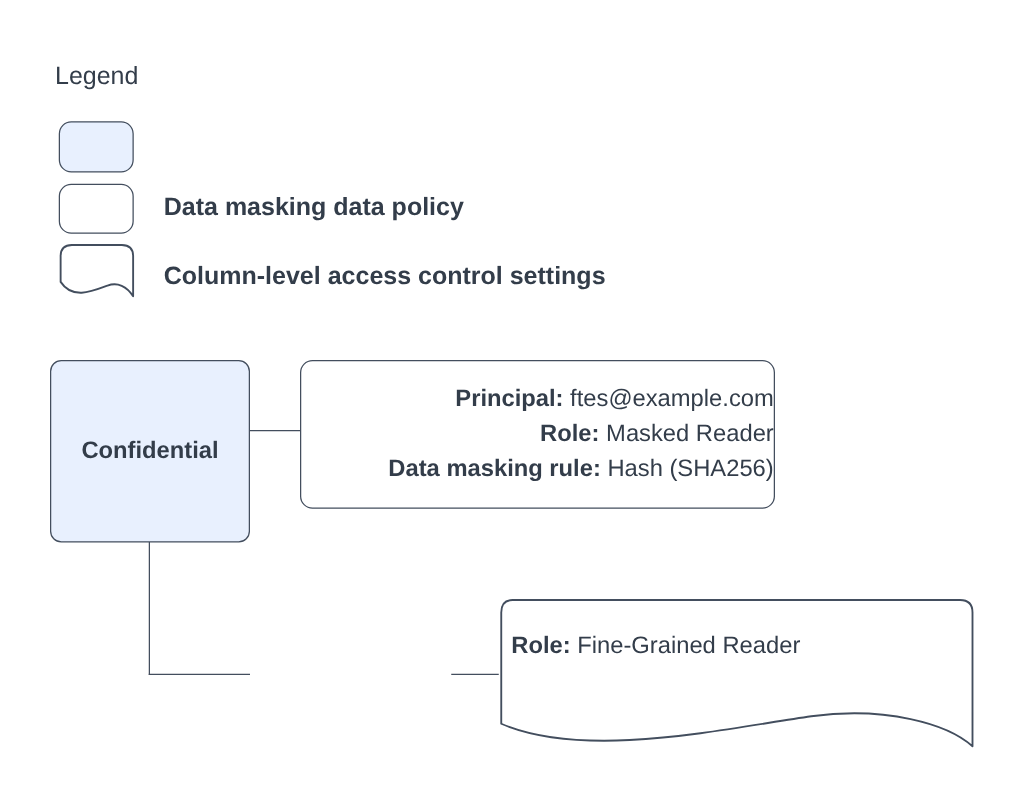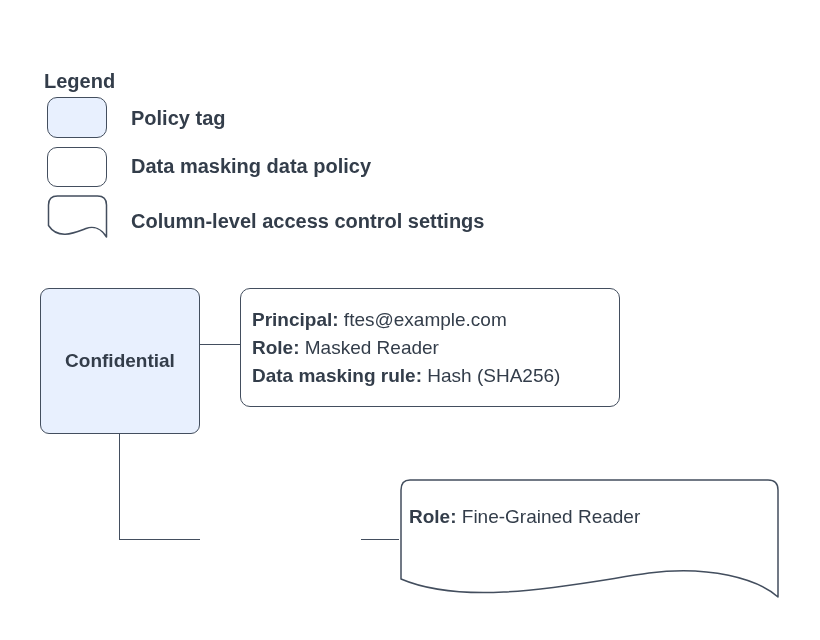--- a/index.html
+++ b/index.html
@@ -17,22 +17,22 @@
     background:#ffffff;
     border-radius:10px;
   }
   .tag-fill{background:#e8f0fe;}
   .node{
     display:flex;align-items:center;justify-content:center;
     font-weight:bold;font-size:19px;
     border-radius:9px;
   }
   .legend-title{
-    position:absolute;left:44px;top:68px;
-    font-size:20px;font-weight:bold;line-height:26px;
+    position:absolute;left:44px;top:48px;
+    font-size:20px;font-weight:normal;line-height:26px;
   }
   .legend-label{
     position:absolute;left:131px;
     font-size:20px;font-weight:bold;line-height:24px;
     white-space:nowrap;
   }
   .policy-box{
     position:absolute;box-sizing:border-box;
     border:1.5px solid #434e5e;border-radius:10px;
     background:#ffffff;
@@ -52,40 +52,39 @@
   }
 </style>
 </head>
 <body>
 
 <div class="canvas">
 
   <div class="legend-title">Legend</div>
 
   <div class="shape tag-fill" style="left:47px;top:97px;width:60px;height:41px;"></div>
-  <div class="legend-label" style="top:106px;">Policy tag</div>
 
   <div class="shape" style="left:47px;top:147px;width:60px;height:40px;"></div>
   <div class="legend-label" style="top:154px;">Data masking data policy</div>
 
   <svg class="wavy-svg" style="left:47px;top:195px;" width="61" height="46" viewBox="0 0 61 46">
     <path d="M 10.5 1 L 50.5 1 Q 59.5 1 59.5 10 L 59.5 42 C 54.5 34 47 30.5 39 33.5 C 27 38 11 45 1.5 30.5 L 1.5 10 Q 1.5 1 10.5 1 Z" fill="#ffffff" stroke="#434e5e" stroke-width="1.5" stroke-linejoin="round"></path>
   </svg>
   <div class="legend-label" style="top:209px;">Column-level access control settings</div>
 
   <div class="hline" style="left:200px;top:344px;width:40px;"></div>
   <div class="vline" style="left:119px;top:407px;height:133px;"></div>
   <div class="hline" style="left:119px;top:539px;width:81px;"></div>
   <div class="hline" style="left:361px;top:539px;width:38px;"></div>
 
   <div class="shape tag-fill node" style="left:40px;top:288px;width:160px;height:146px;">
     <span>Confidential</span>
   </div>
 
-  <div class="policy-box" style="left:240px;top:288px;width:380px;height:119px;">
+  <div class="policy-box" style="left:240px;top:288px;width:380px;height:119px;align-items:flex-end;">
     <div class="pline">
       <span class="plabel">Principal:</span>
       <span>ftes@example.com</span>
     </div>
     <div class="pline">
       <span class="plabel">Role:</span>
       <span>Masked Reader</span>
     </div>
     <div class="pline">
       <span class="plabel">Data masking rule:</span>

